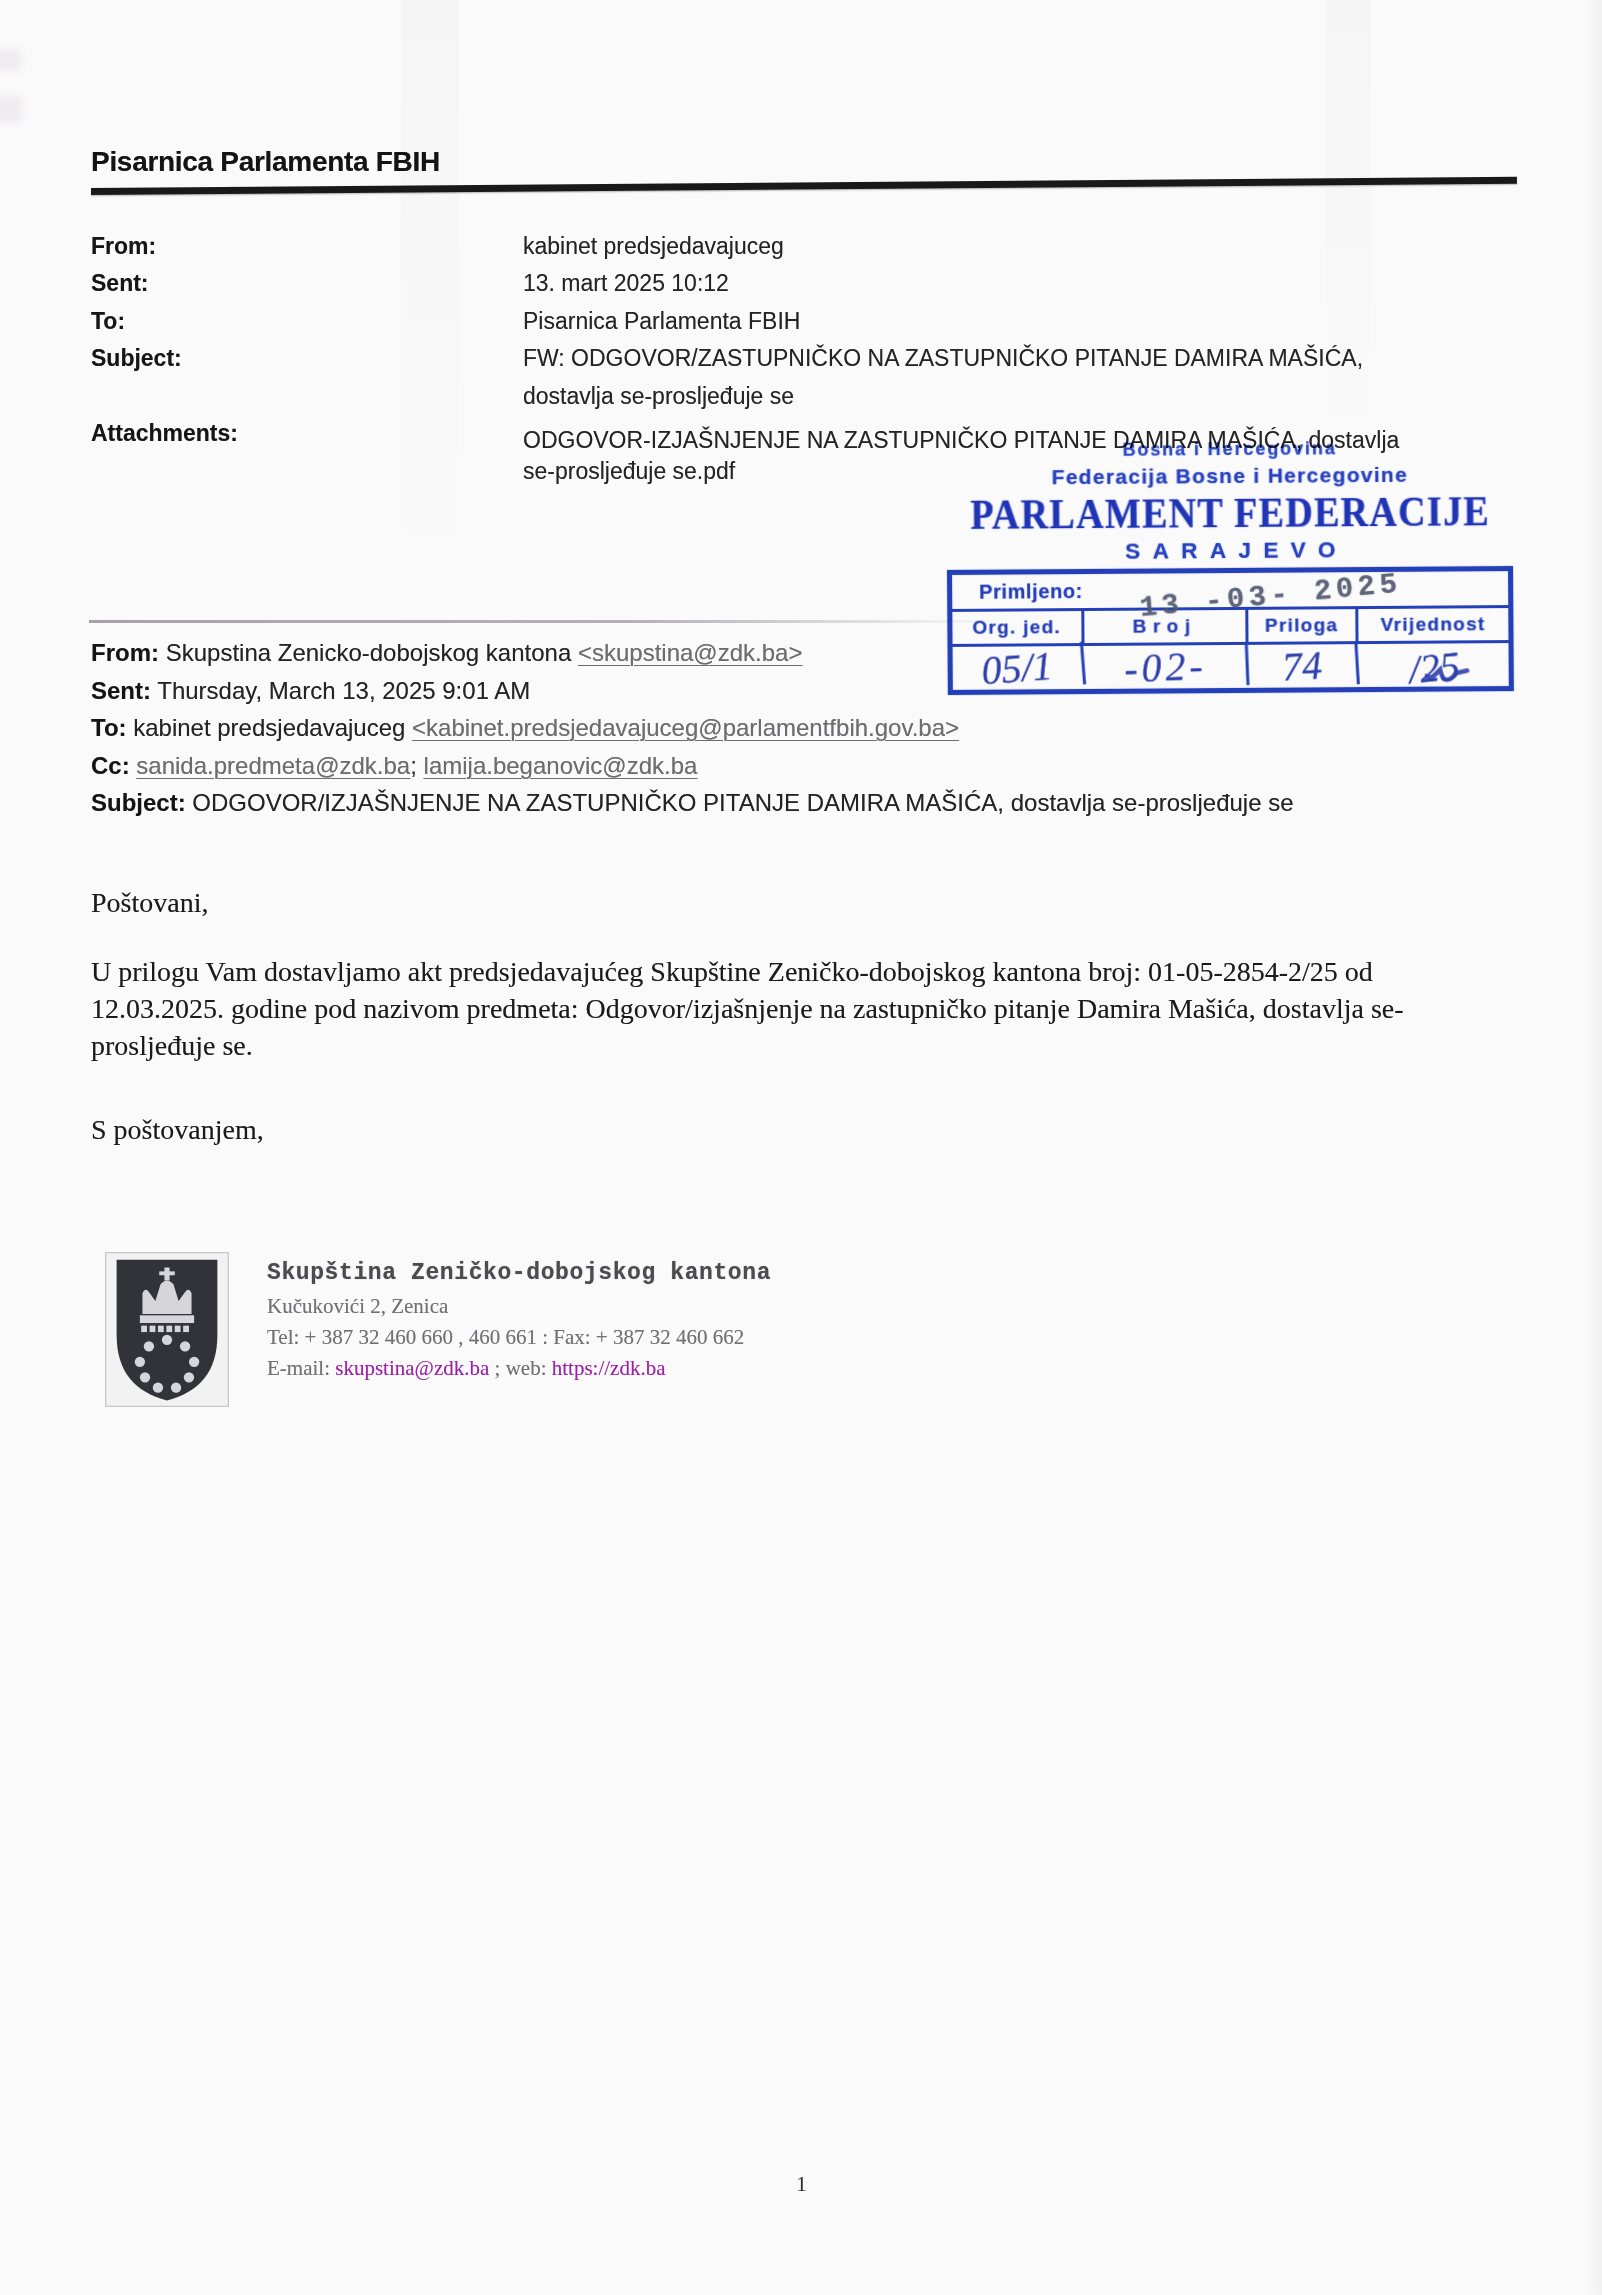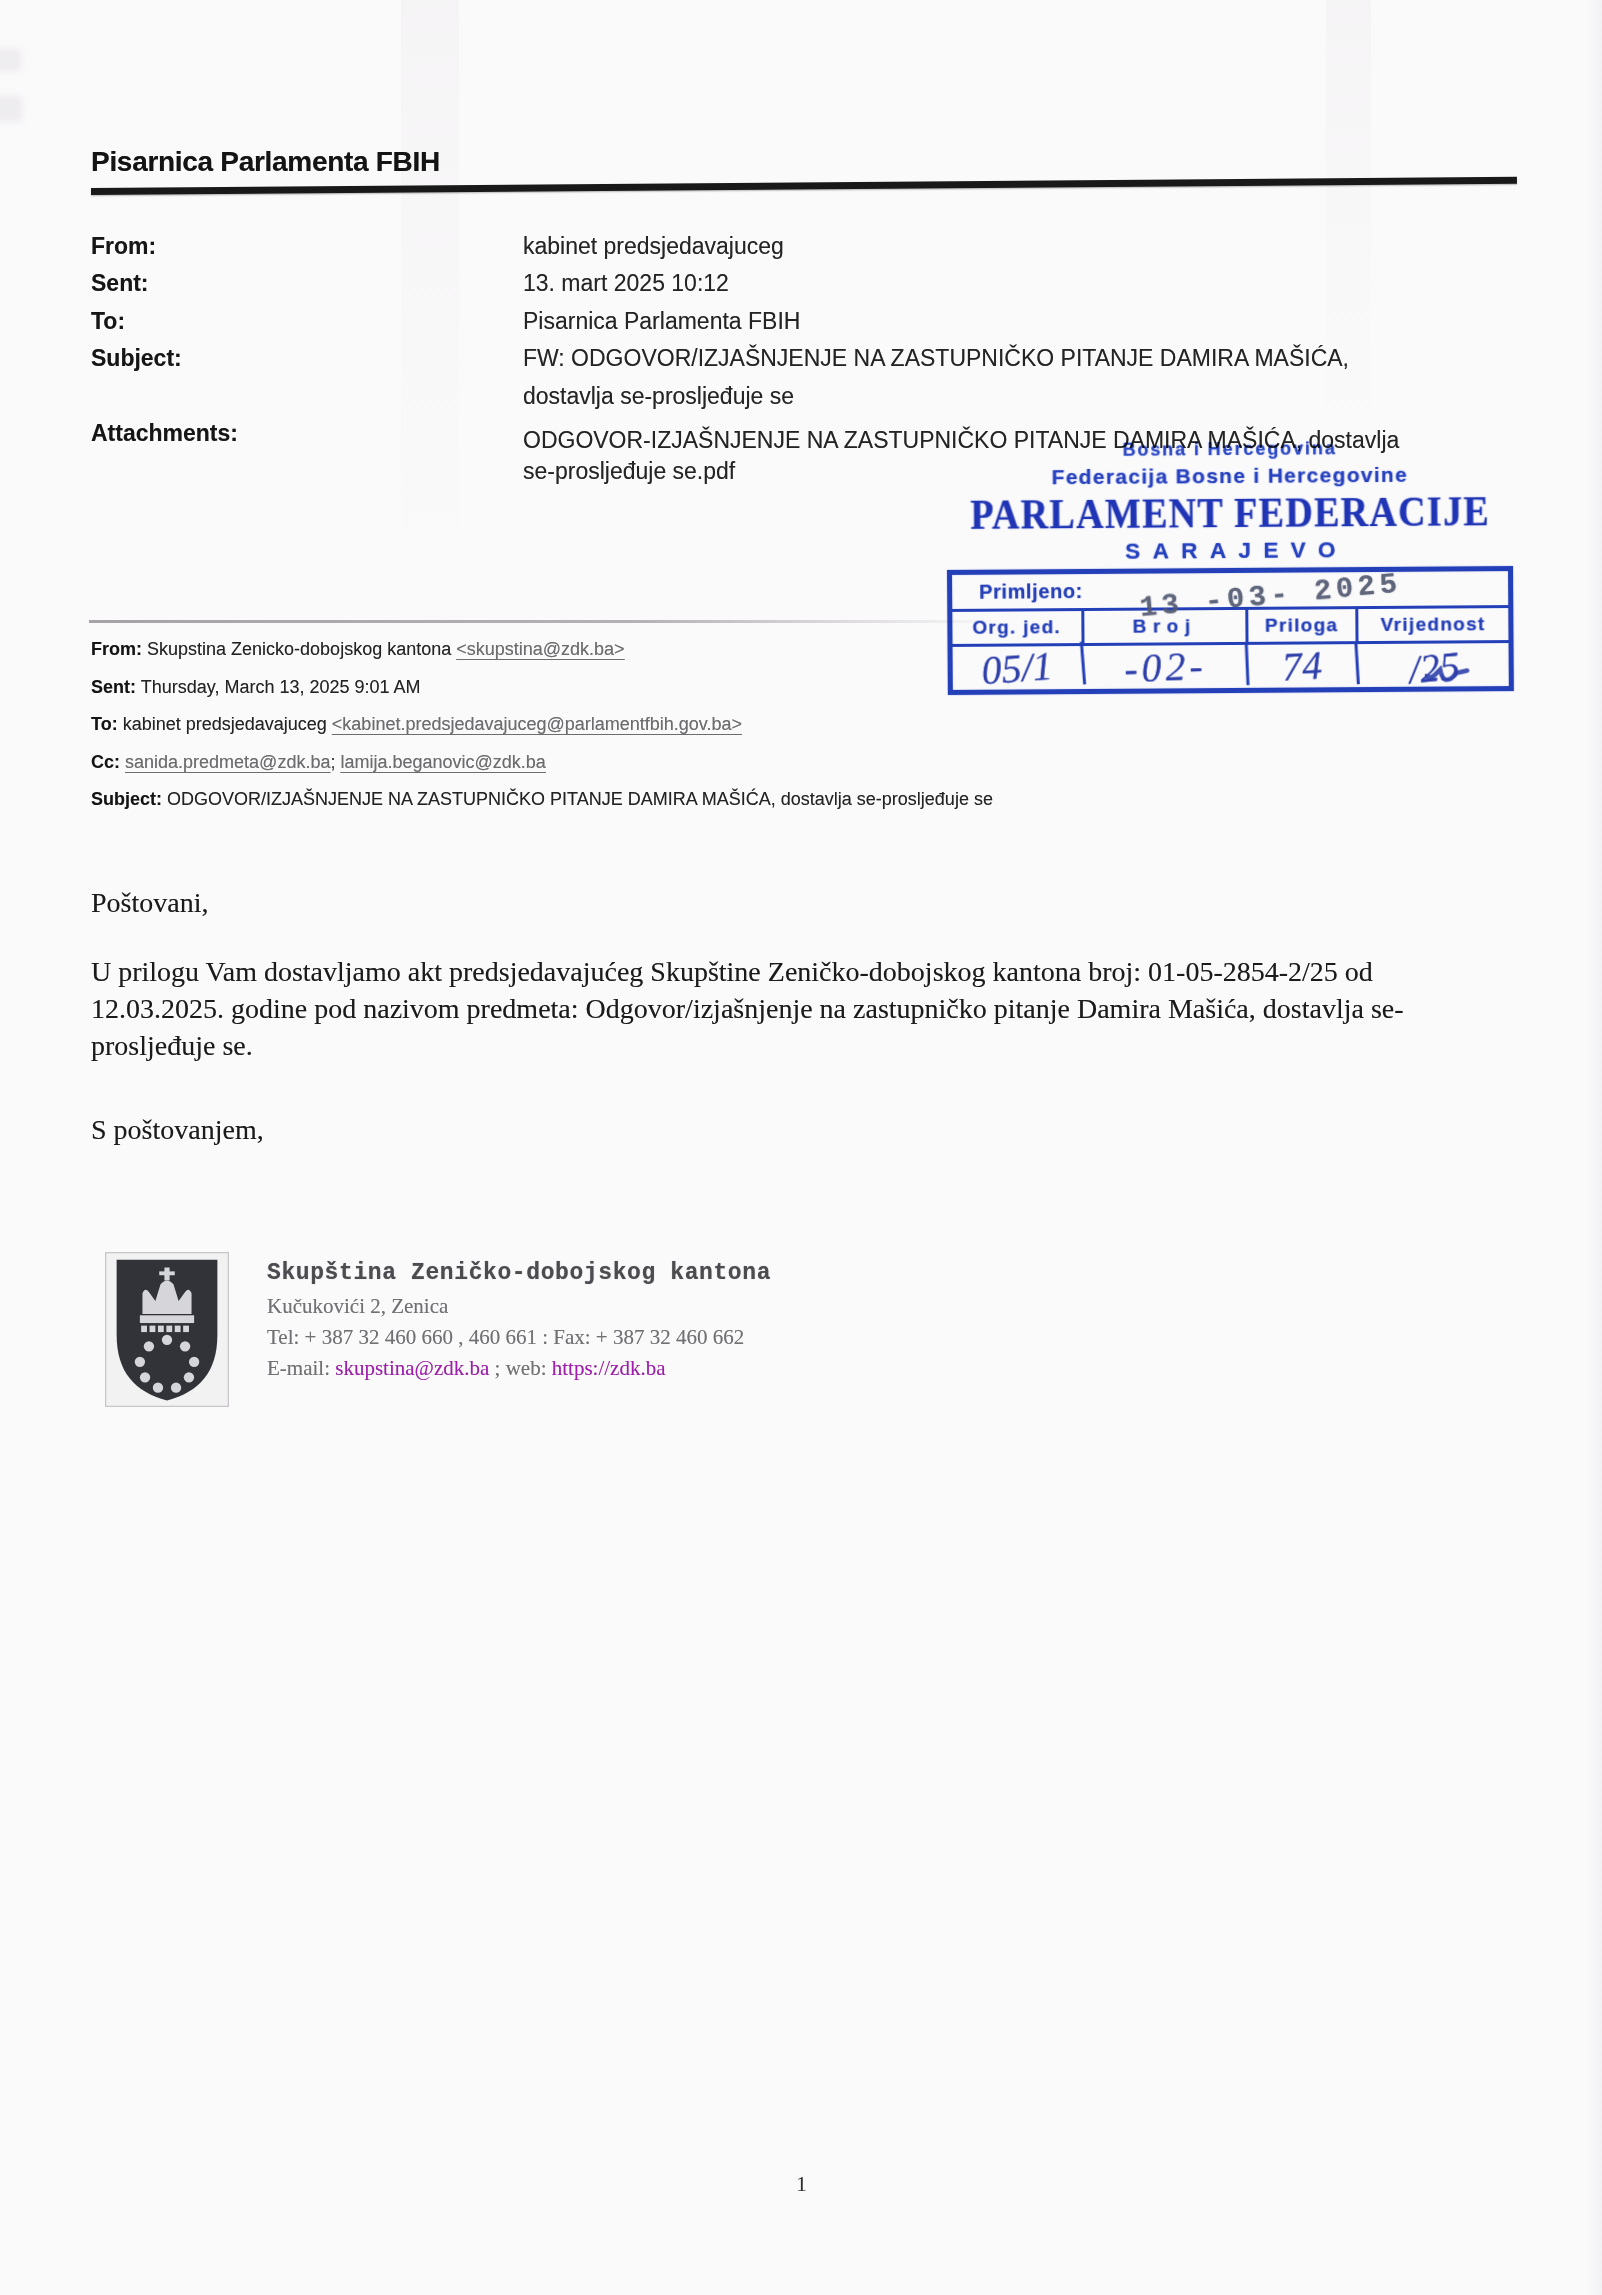--- a/index.html
+++ b/index.html
@@ -73,21 +73,21 @@
     letter-spacing:4.5px;color:#535b72;transform:rotate(-5deg);opacity:.92;
     text-shadow:0 0 1.3px rgba(83,91,114,.5);white-space:nowrap;
   }
   .stamp-check{position:absolute;left:486px;top:228px;}
   
   .section-divider{
     left:89px;top:620px;width:915px;height:2.6px;
     background:linear-gradient(to right,#a6a2a8 0%,#b5b1b7 60%,rgba(181,177,183,0) 100%);
   }
   
-  .hrow{font-size:18px;color:#232323;white-space:nowrap;text-shadow:0 0 0.6px rgba(30,30,30,.35);}
+  .hrow{font-size:24px;color:#232323;white-space:nowrap;text-shadow:0 0 0.6px rgba(30,30,30,.35);}
   .hrow b{color:#141414;}
   .mail-link{color:#6d6d6f;text-decoration:underline;text-decoration-thickness:1.3px;text-underline-offset:3.9px;}
   .plain-sep{color:#3a3a3a;}
   
   .serif{font-family:"Liberation Serif",serif;}
   .body-line{font-size:28px;color:#1b1b1b;white-space:nowrap;text-shadow:0 0 0.6px rgba(27,27,27,.4);}
   
   .sig-org{font-size:23px;font-weight:bold;color:#4c4c50;letter-spacing:0.6px;text-shadow:0 0 1px rgba(76,76,80,.5);}
   .sig-line{font-size:21px;color:#717174;text-shadow:0 0 0.6px rgba(113,113,116,.45);}
   .sig-link{color:#a21caf;text-decoration-thickness:1.3px;text-underline-offset:3.2px;}
@@ -107,21 +107,21 @@
 <div class="abs page-title">Pisarnica Parlamenta FBIH</div>
 <div class="abs title-rule"></div>
 
 <div class="abs flabel" style="left:91px;top:233px;">From:</div>
 <div class="abs fvalue" style="left:523px;top:233px;">kabinet predsjedavajuceg</div>
 <div class="abs flabel" style="left:91px;top:270px;">Sent:</div>
 <div class="abs fvalue" style="left:523px;top:270px;">13. mart 2025 10:12</div>
 <div class="abs flabel" style="left:91px;top:308px;">To:</div>
 <div class="abs fvalue" style="left:523px;top:308px;">Pisarnica Parlamenta FBIH</div>
 <div class="abs flabel" style="left:91px;top:345px;">Subject:</div>
-<div class="abs fvalue" style="left:523px;top:345px;">FW: ODGOVOR/IZJAŠNJENJE NA ZASTUPNIČKO PITANJE DAMIRA MAŠIĆA,</div>
+<div class="abs fvalue" style="left:523px;top:345px;">FW: ODGOVOR/ZASTUPNIČKO NA ZASTUPNIČKO PITANJE DAMIRA MAŠIĆA,</div>
 <div class="abs fvalue" style="left:523px;top:383px;">dostavlja se-prosljeđuje se</div>
 <div class="abs flabel" style="left:91px;top:420px;">Attachments:</div>
 <div class="abs fvalue" style="left:523px;top:420px;margin-top:7px;">ODGOVOR-IZJAŠNJENJE NA ZASTUPNIČKO PITANJE DAMIRA MAŠIĆA, dostavlja</div>
 <div class="abs fvalue" style="left:523px;top:458px;">se-prosljeđuje se.pdf</div>
 
 <div class="abs stamp">
   <div class="ctr st-country">Bosna i Hercegovina</div>
   <div class="ctr st-fed">Federacija Bosne i Hercegovine</div>
   <div class="ctr st-inst">PARLAMENT FEDERACIJE</div>
   <div class="ctr st-city">SARAJEVO</div>

